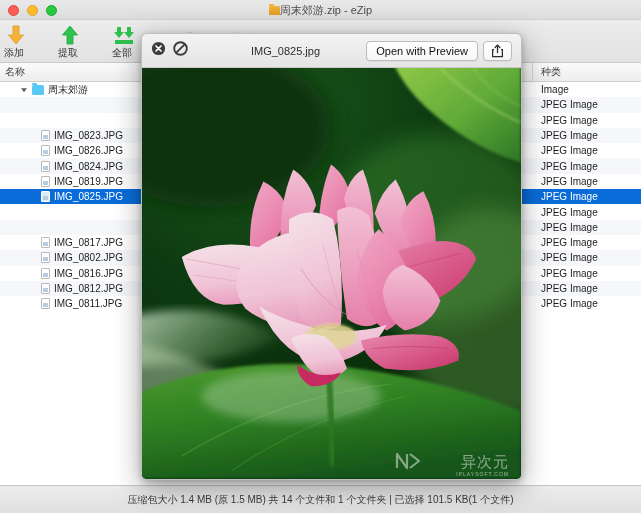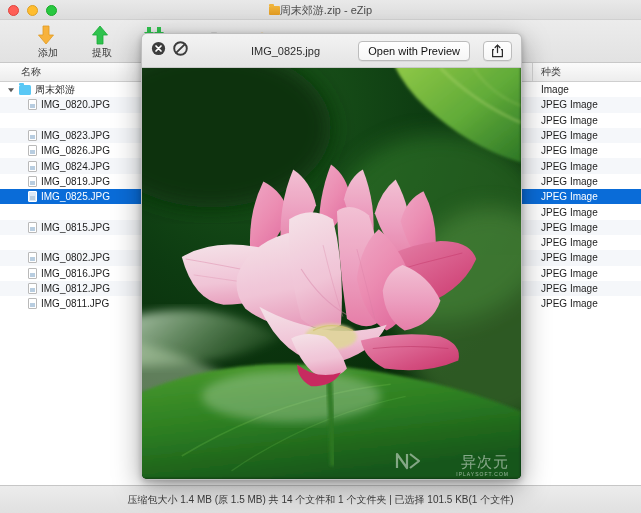--- a/index.html
+++ b/index.html
@@ -82,21 +82,21 @@
     align-items: center;
     padding: 0 4px;
     flex: 0 0 auto;
     position: relative;
   }
   .tb-item {
     width: 54px;
     height: 41px;
     display: flex;
     flex-direction: column;
-    align-items: flex-end;
+    align-items: flex-start;
     justify-content: center;
     gap: 1px;
     cursor: default;
   }
   .tb-icon {
     height: 22px;
     width: 24px;
     display: flex;
     align-items: center;
     justify-content: center;
@@ -116,21 +116,21 @@
     border-bottom: 1px solid #cfcfcf;
     display: flex;
     font-size: 10px;
     color: #404040;
     align-items: center;
     flex: 0 0 auto;
   }
   .col-name {
     flex: 0 0 auto;
     width: 240px;
-    padding-left: 21px;
+    padding-left: 5px;
     border-right: 1px solid #d4d4d4;
     height: 100%;
     display: flex;
     align-items: center;
   }
   .col-spacer {
     flex: 1 1 auto;
     border-right: 1px solid #d4d4d4;
     height: 100%;
   }
@@ -159,21 +159,21 @@
     position: relative;
   }
   .row.alt { background: #f5f7fa; }
   .row.selected { background: #0a6cd8; color: #ffffff; }
 
   .cell-name {
     width: 240px;
     display: flex;
     align-items: center;
     gap: 4px;
-    padding-left: 6px;
+    padding-left: 19px;
     flex: 0 0 auto;
     overflow: hidden;
     white-space: nowrap;
   }
   .cell-mid { flex: 1 1 auto; }
   .cell-kind {
     width: 108px;
     padding-left: 8px;
     flex: 0 0 auto;
     white-space: nowrap;
@@ -278,21 +278,21 @@
     text-align: center;
     font-size: 11px;
     color: #2d2d2d;
     pointer-events: none;
     transform: translateX(-46px);
   }
   .ql-right {
     margin-left: auto;
     display: flex;
     align-items: flex-start;
-    gap: 13px;
+    gap: 5px;
     z-index: 2;
   }
   .ql-open-btn {
     background: linear-gradient(to bottom, #ffffff, #f6f6f6);
     border: 0.5px solid #bcbcbc;
     border-radius: 4px;
     font-size: 11px;
     color: #111;
     padding: 3px 9px;
     font-family: "Liberation Sans", sans-serif;
@@ -433,25 +433,20 @@
               <path d="M1 2.3 L7 2.3 L4 6.2 Z" fill="#5a5a5a"></path>
             </svg>
           </span>
           <span class="icon-folder"></span>
           <span>周末郊游</span>
         </div>
         <div class="cell-mid"></div>
         <div class="cell-kind">Image</div>
       </div>
       <div class="row alt">
-        <div class="cell-name">
-          <span class="indent"></span>
-          <span class="icon-jpg"></span>
-          <span>IMG_0820.JPG</span>
-        </div>
         <div class="cell-mid"></div>
         <div class="cell-kind">JPEG Image</div>
       </div>
       <div class="row">
         <div class="cell-mid"></div>
         <div class="cell-kind">JPEG Image</div>
       </div>
       <div class="row alt">
         <div class="cell-name">
           <span class="indent"></span>
@@ -495,29 +490,29 @@
           <span>IMG_0825.JPG</span>
         </div>
         <div class="cell-mid"></div>
         <div class="cell-kind">JPEG Image</div>
       </div>
       <div class="row">
         <div class="cell-mid"></div>
         <div class="cell-kind">JPEG Image</div>
       </div>
       <div class="row alt">
-        <div class="cell-name">
-          <span class="indent"></span>
-          <span class="icon-jpg"></span>
-          <span>IMG_0815.JPG</span>
-        </div>
         <div class="cell-mid"></div>
         <div class="cell-kind">JPEG Image</div>
       </div>
       <div class="row">
+        <div class="cell-name">
+          <span class="indent"></span>
+          <span class="icon-jpg"></span>
+          <span>IMG_0817.JPG</span>
+        </div>
         <div class="cell-mid"></div>
         <div class="cell-kind">JPEG Image</div>
       </div>
       <div class="row alt">
         <div class="cell-name">
           <span class="indent"></span>
           <span class="icon-jpg"></span>
           <span>IMG_0802.JPG</span>
         </div>
         <div class="cell-mid"></div>

